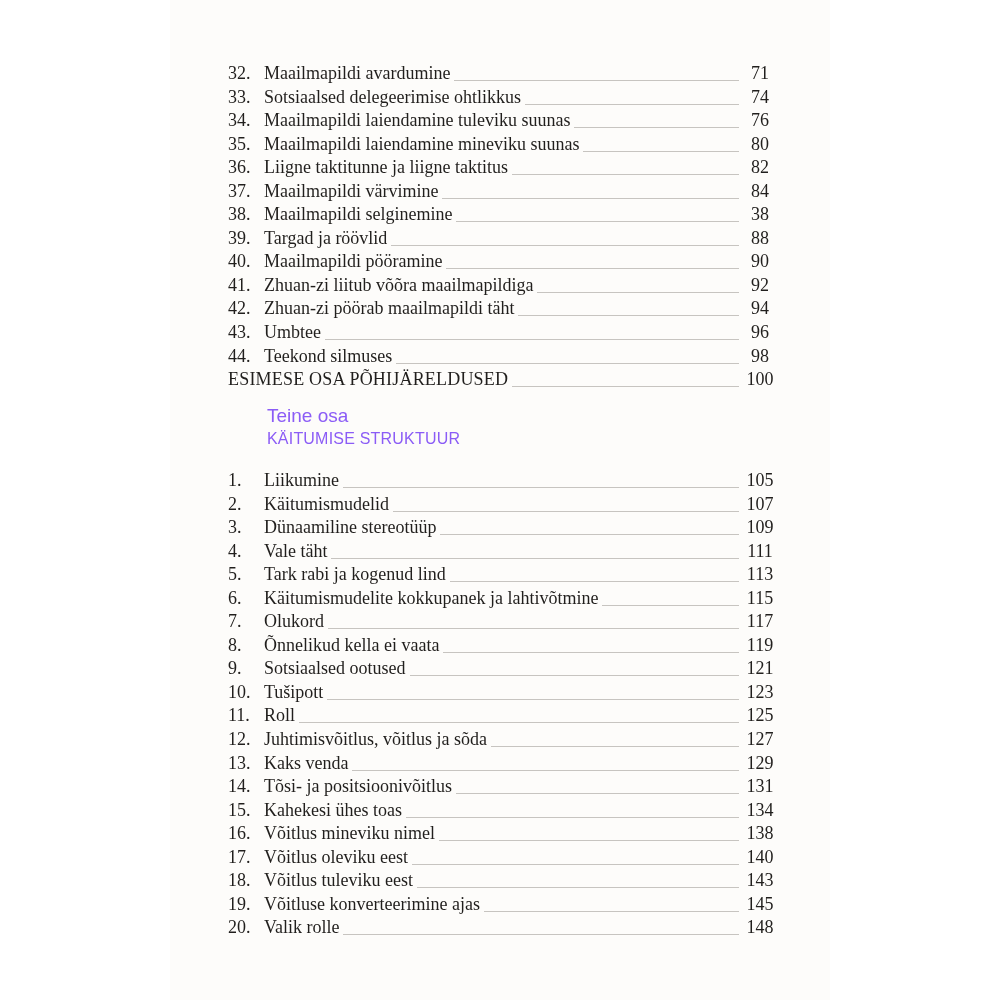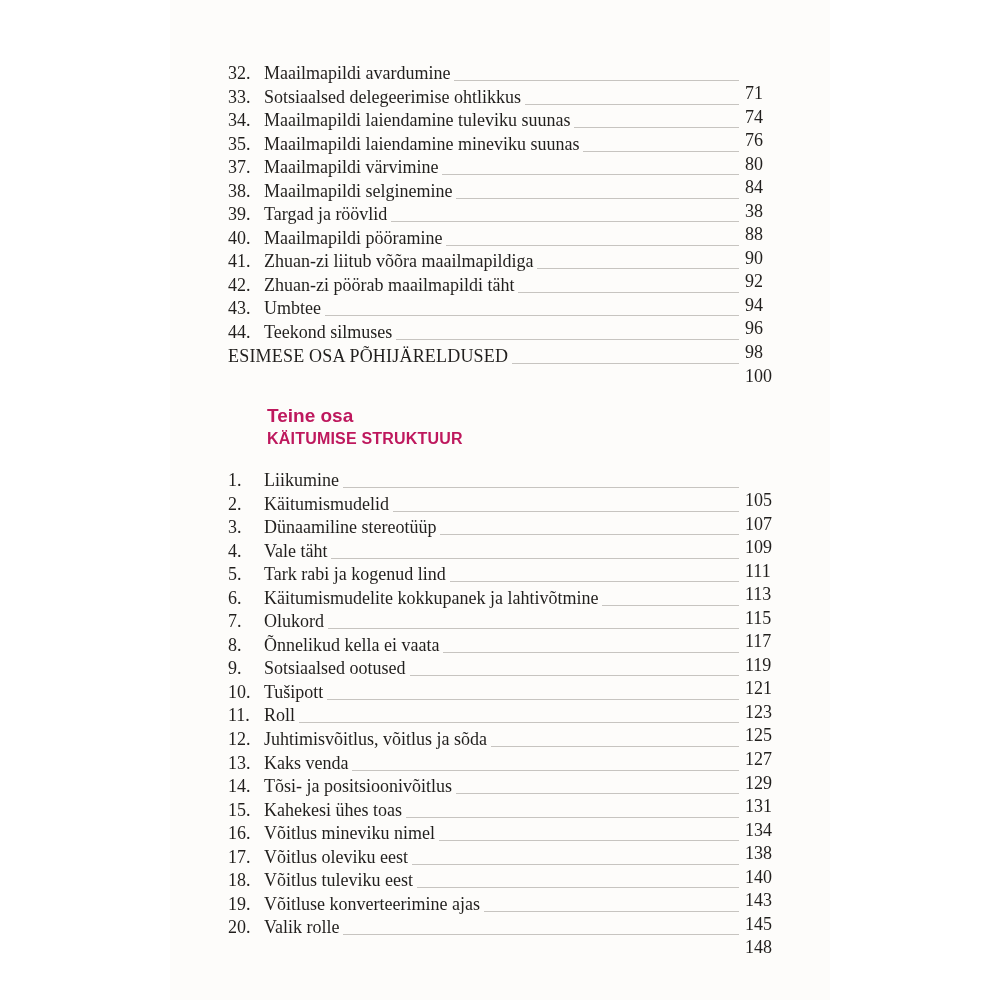--- a/index.html
+++ b/index.html
@@ -51,32 +51,31 @@
   .toc-leader {
     flex: 1 1 auto;
     height: 18px;
     border-bottom: 1px solid #c7c4c0;
     margin: 0 6px 0 4px;
     min-width: 8px;
   }
   .toc-page {
     flex: 0 0 auto;
     min-width: 30px;
-    text-align: left;
-    margin-top: 20px;
+    text-align: center;
   }
   .toc-row.no-num .toc-title { letter-spacing: 0.2px; }
 
   .part-heading {
     position: absolute;
     left: 97px;
     top: 404px;
     font-family: "Liberation Sans", "DejaVu Sans", sans-serif;
-    font-weight: bold;
-    color: #be185d;
+    font-weight: normal;
+    color: #8b5cf6;
   }
   .part-heading .line1 {
     font-size: 19px;
     line-height: 23px;
   }
   .part-heading .line2 {
     font-size: 16px;
     line-height: 24px;
     letter-spacing: 0.2px;
   }
@@ -106,20 +105,26 @@
           <span class="toc-leader" style="border-bottom-color: rgb(199, 196, 192);"></span>
           <span class="toc-page">76</span>
         </div>
         <div class="toc-row">
           <span class="toc-num">35.</span>
           <span class="toc-title">Maailmapildi laiendamine mineviku suunas</span>
           <span class="toc-leader" style="border-bottom-color: rgb(199, 196, 192);"></span>
           <span class="toc-page">80</span>
         </div>
         <div class="toc-row">
+          <span class="toc-num">36.</span>
+          <span class="toc-title">Liigne taktitunne ja liigne taktitus</span>
+          <span class="toc-leader" style="border-bottom-color: rgb(199, 196, 192);"></span>
+          <span class="toc-page">82</span>
+        </div>
+        <div class="toc-row">
           <span class="toc-num">37.</span>
           <span class="toc-title">Maailmapildi värvimine</span>
           <span class="toc-leader" style="border-bottom-color: rgb(199, 196, 192);"></span>
           <span class="toc-page">84</span>
         </div>
         <div class="toc-row">
           <span class="toc-num">38.</span>
           <span class="toc-title">Maailmapildi selginemine</span>
           <span class="toc-leader" style="border-bottom-color: rgb(199, 196, 192);"></span>
           <span class="toc-page">38</span>

